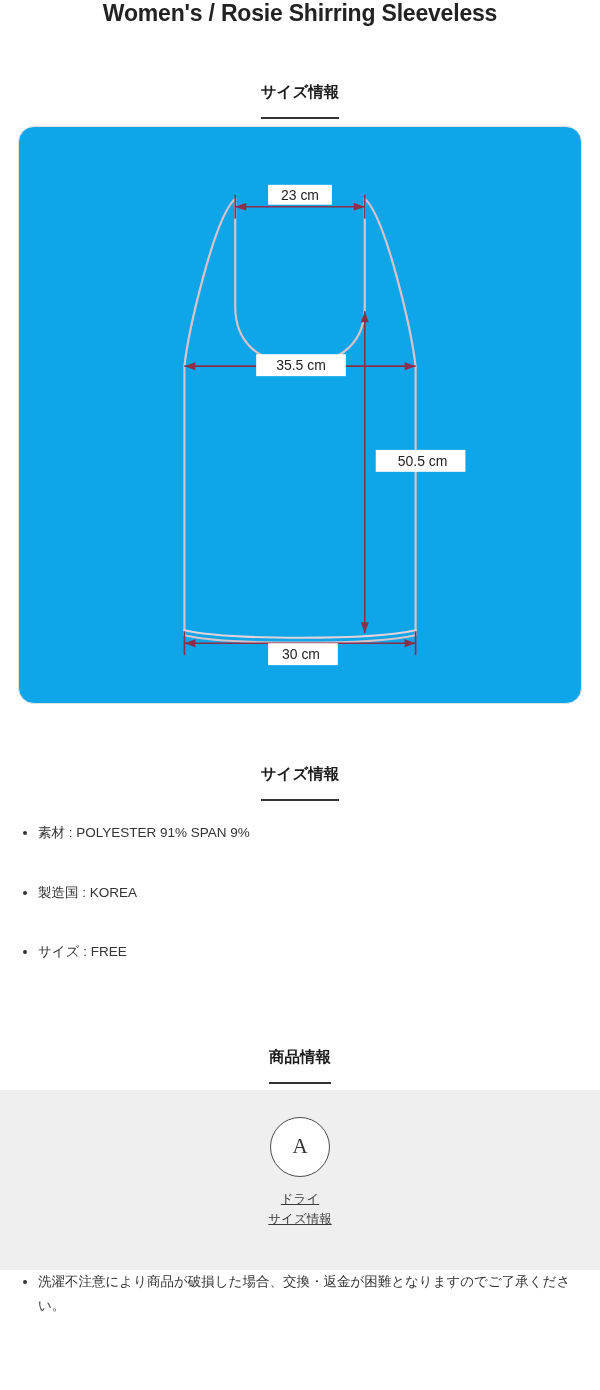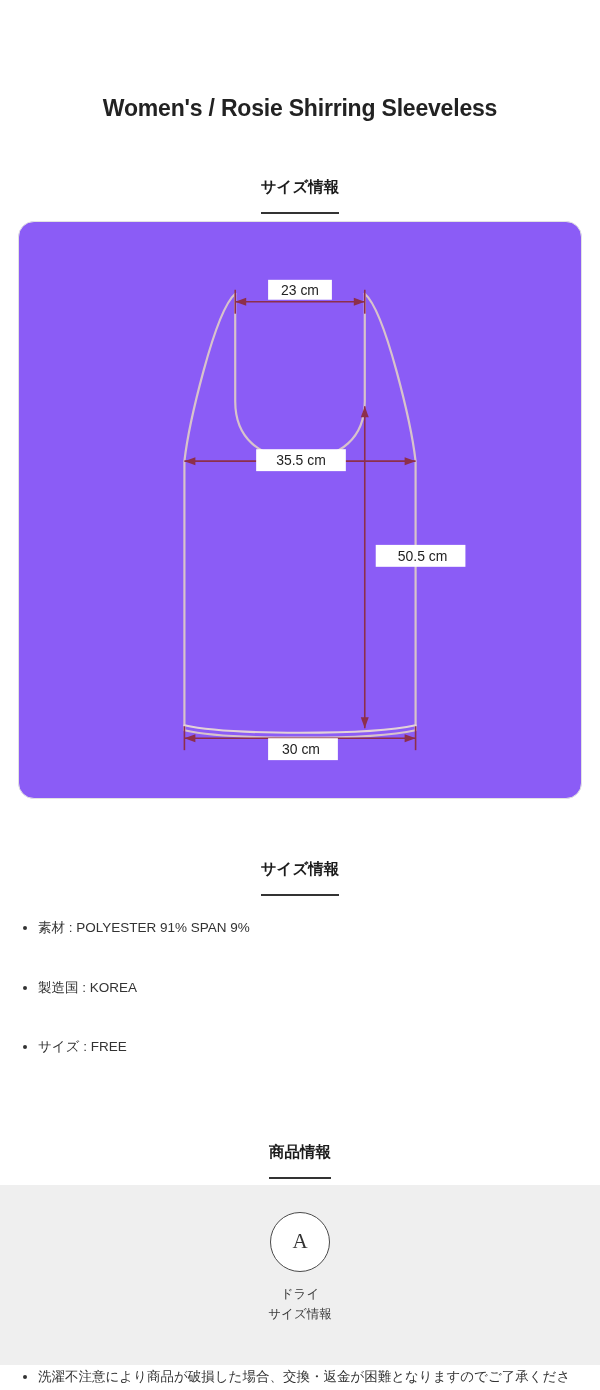--- a/index.html
+++ b/index.html
@@ -15,21 +15,20 @@
     font-family: "Liberation Sans", "DejaVu Sans", sans-serif;
     color: #2a2a2a;
     overflow: hidden;
   }
   .page {
     width: 600px;
     padding: 0 18px;
   }
   .product-title {
     margin: 0;
-    padding-top: 95px;
     text-align: center;
     font-size: 23px;
     font-weight: bold;
     letter-spacing: -0.2px;
     color: #222222;
   }
   .section-heading {
     text-align: center;
     margin: 0;
     font-size: 15.5px;
@@ -43,21 +42,21 @@
   .heading-size-chart { margin-top: 55px; }
   .heading-size-info  { margin-top: 60px; }
   .heading-care-info  { margin-top: 83px; }
 
   .diagram-card {
     margin-top: 23px;
     height: 578px;
     border: 1px solid #e2e2e2;
     border-radius: 16px;
     position: relative;
-    background: #8b5cf6;
+    background: #0ea5e9;
   }
   .diagram-card svg {
     position: absolute;
     left: 0;
     top: 0;
     width: 100%;
     height: 100%;
     display: block;
   }
 
@@ -114,20 +113,21 @@
     font-size: 21px;
     color: #333333;
     font-family: "Liberation Serif", serif;
   }
   .care-label {
     margin-top: 12px;
     font-size: 12.5px;
     line-height: 1.6;
     color: #3a3a3a;
     text-align: center;
+    text-decoration: underline;
   }
   .care-label div { white-space: nowrap; }
 </style>
 </head>
 <body>
 
 <div class="page">
 
   <h1 class="product-title">Women's / Rosie Shirring Sleeveless</h1>
 

